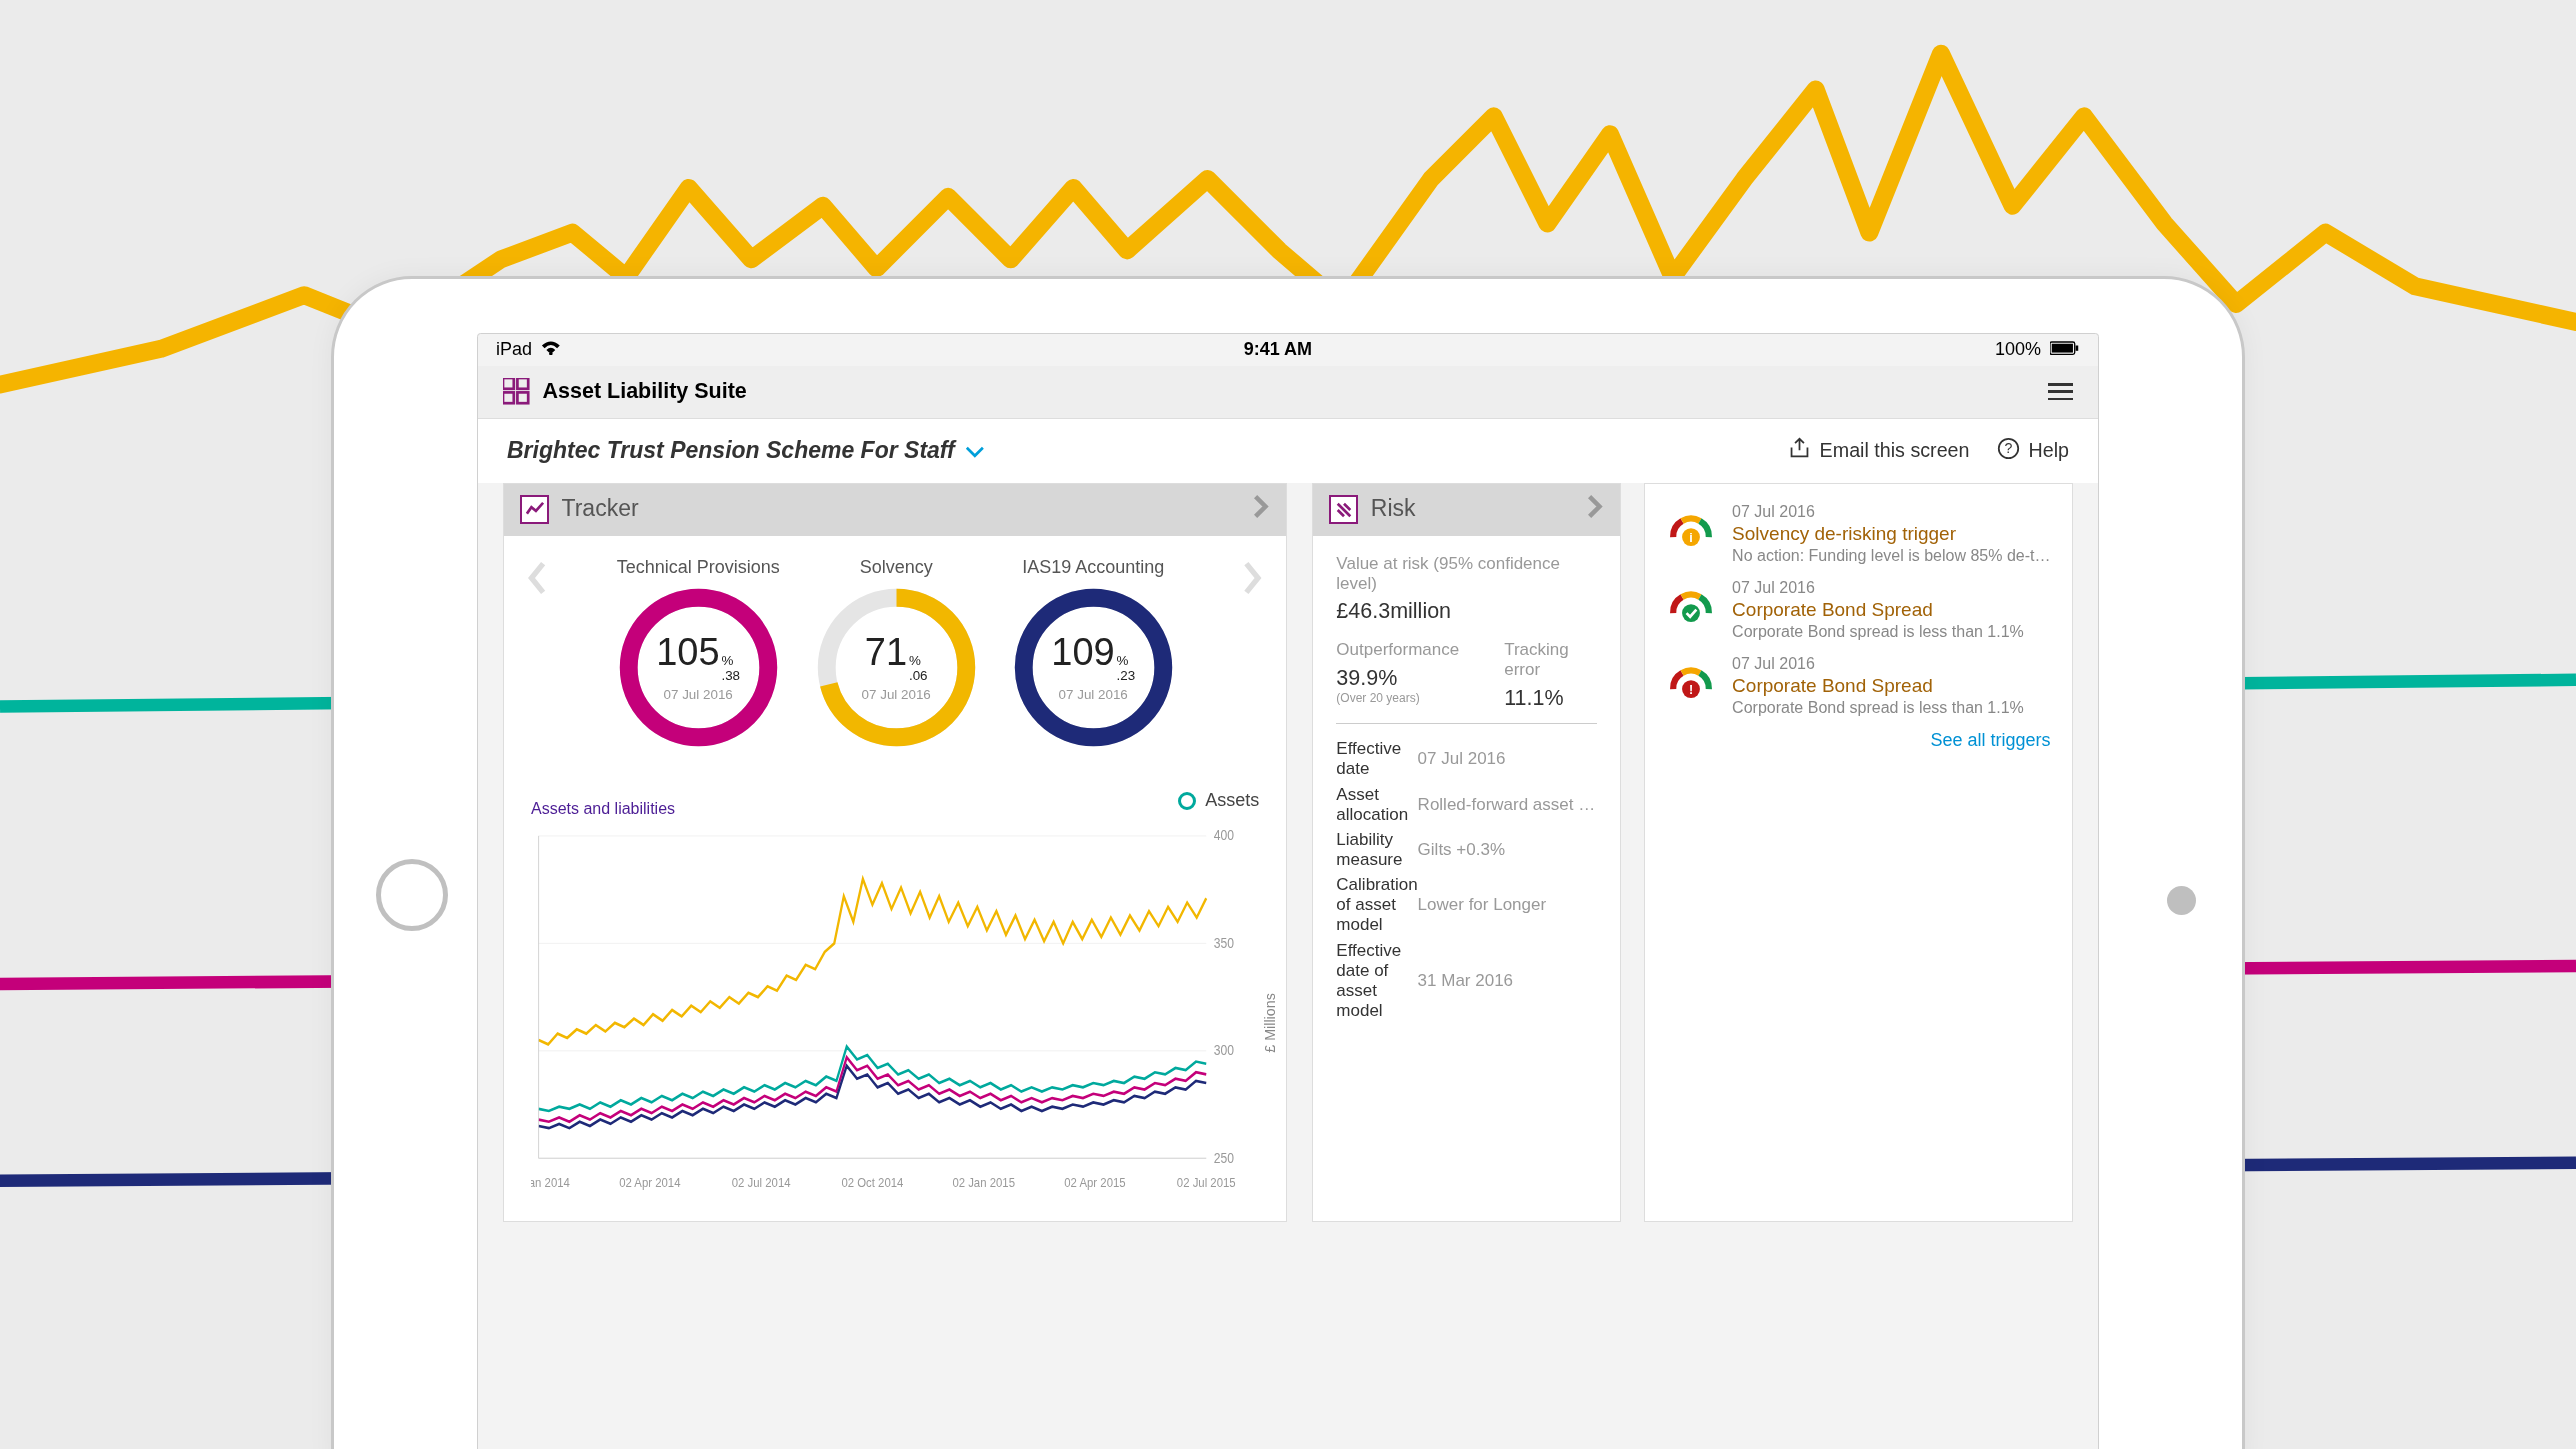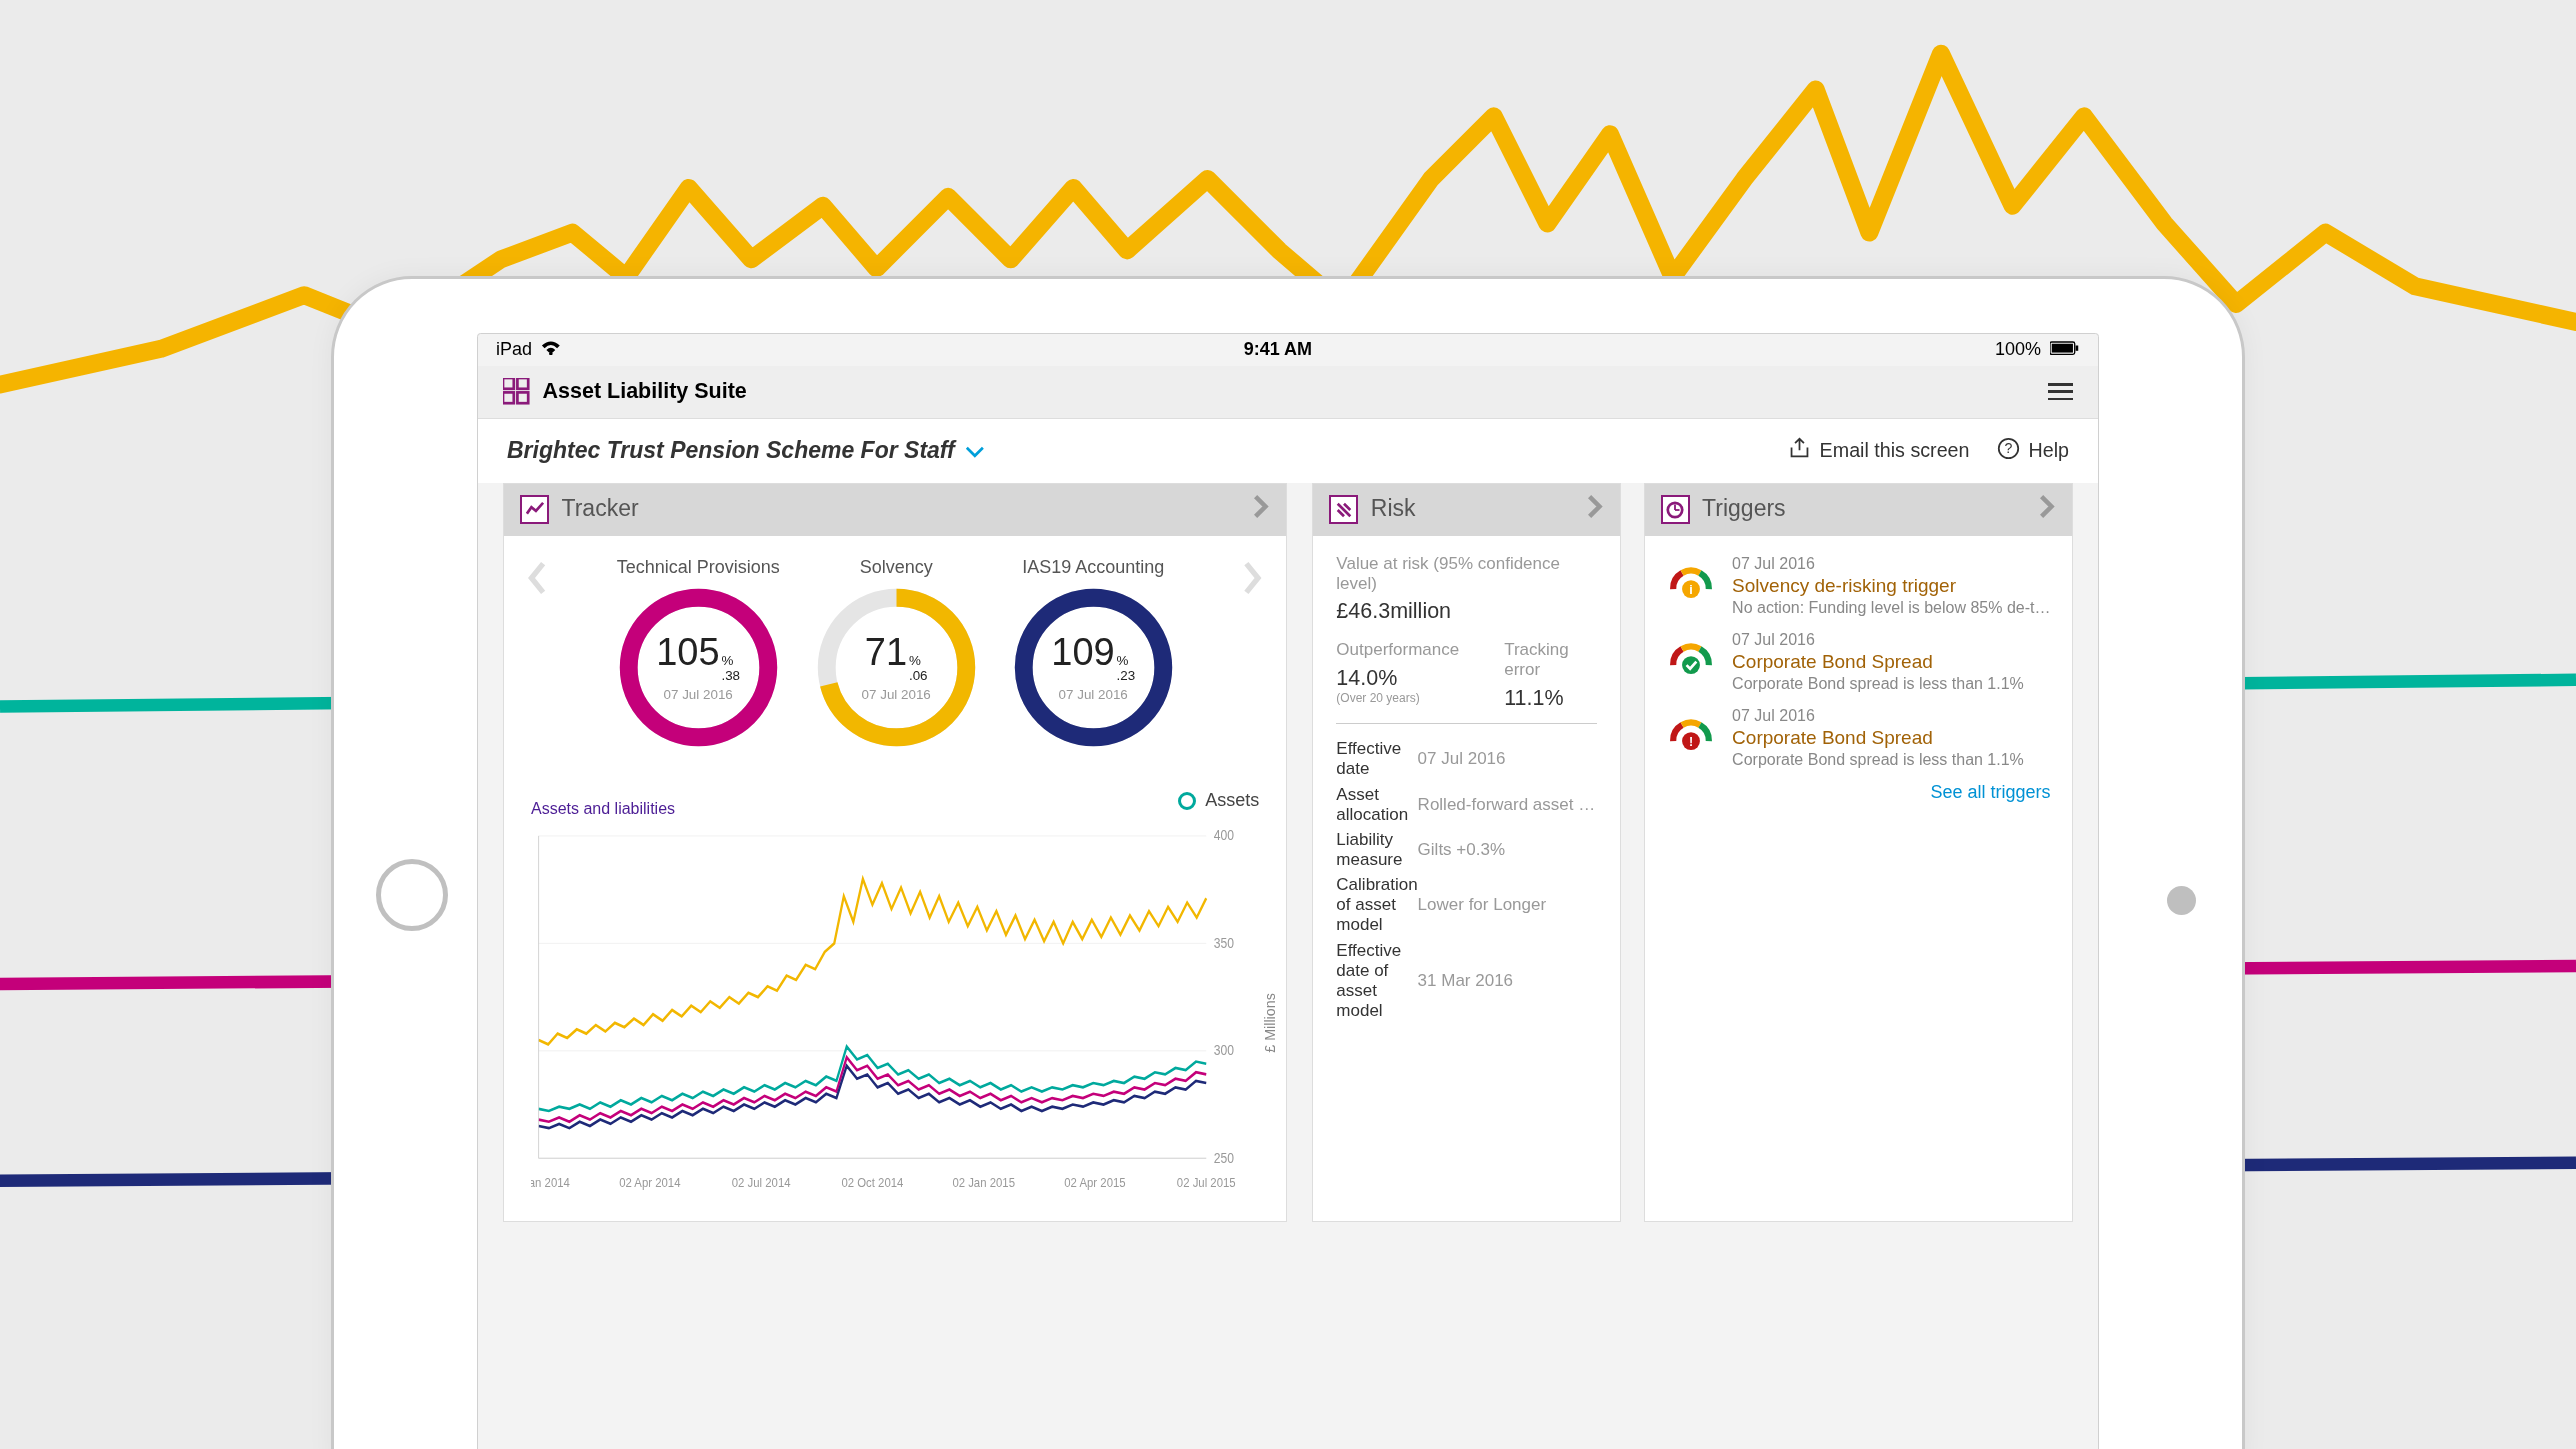--- a/index.html
+++ b/index.html
@@ -341,21 +341,21 @@
                   <polyline points="4,4 15,15 4,26" fill="none" stroke="#999" stroke-width="5"></polyline>
                 </svg>
             </span>
           </div>
           <div class="risk-body">
             <div class="risk-section-label">Value at risk (95% confidence level)</div>
             <div class="risk-big-val">£46.3million</div>
             <div class="risk-cols">
               <div class="risk-col">
                 <div class="risk-section-label">Outperformance</div>
-                <div class="rv">14.0%</div>
+                <div class="rv">39.9%</div>
                 <div class="risk-note">(Over 20 years)</div>
               </div>
               <div class="risk-col">
                 <div class="risk-section-label">Tracking error</div>
                 <div class="rv">11.1%</div>
               </div>
             </div>
             <hr class="risk-divider">
             <table class="risk-table">
               <tbody id="risk-rows">
@@ -378,37 +378,20 @@
                   <tr>
                     <td>Effective date of asset model</td>
                     <td>31 Mar 2016</td>
                   </tr>
                 </tbody>
             </table>
           </div>
         </div>
 
         <div class="panel">
-          <div class="panel-header">
-            <div class="panel-header-left">
-              <span class="panel-icon">
-                <svg width="18" height="18" viewBox="0 0 20 20">
-                    <circle cx="10" cy="10" r="8" fill="none" stroke="#8a1a7a" stroke-width="3"></circle>
-                    <line x1="10" y1="10" x2="10" y2="4" stroke="#8a1a7a" stroke-width="2"></line>
-                    <line x1="10" y1="10" x2="15" y2="10" stroke="#8a1a7a" stroke-width="2"></line>
-                  </svg>
-              </span>
-              <span class="panel-title">Triggers</span>
-            </div>
-            <span class="panel-chevron">
-              <svg width="18" height="27" viewBox="0 0 20 30">
-                  <polyline points="4,4 15,15 4,26" fill="none" stroke="#999" stroke-width="5"></polyline>
-                </svg>
-            </span>
-          </div>
           <div class="triggers-body">
             <div id="triggers-list">
     <div class="trigger">
       <div class="trigger-meter">
         <svg width="50" height="45" viewBox="0 0 56 50">
           <path d="M8 38 A20 20 0 0 1 18 20" fill="none" stroke="#c01717" stroke-width="7"></path>
           <path d="M18 20 A20 20 0 0 1 38 20" fill="none" stroke="#f5a600" stroke-width="7"></path>
           <path d="M38 20 A20 20 0 0 1 48 38" fill="none" stroke="#129a4d" stroke-width="7"></path>
           <circle cx="28" cy="38" r="10" fill="#f5a600"></circle>
                       <text x="28" y="43" text-anchor="middle" font-size="14" fill="#fff" font-weight="bold">i</text>

